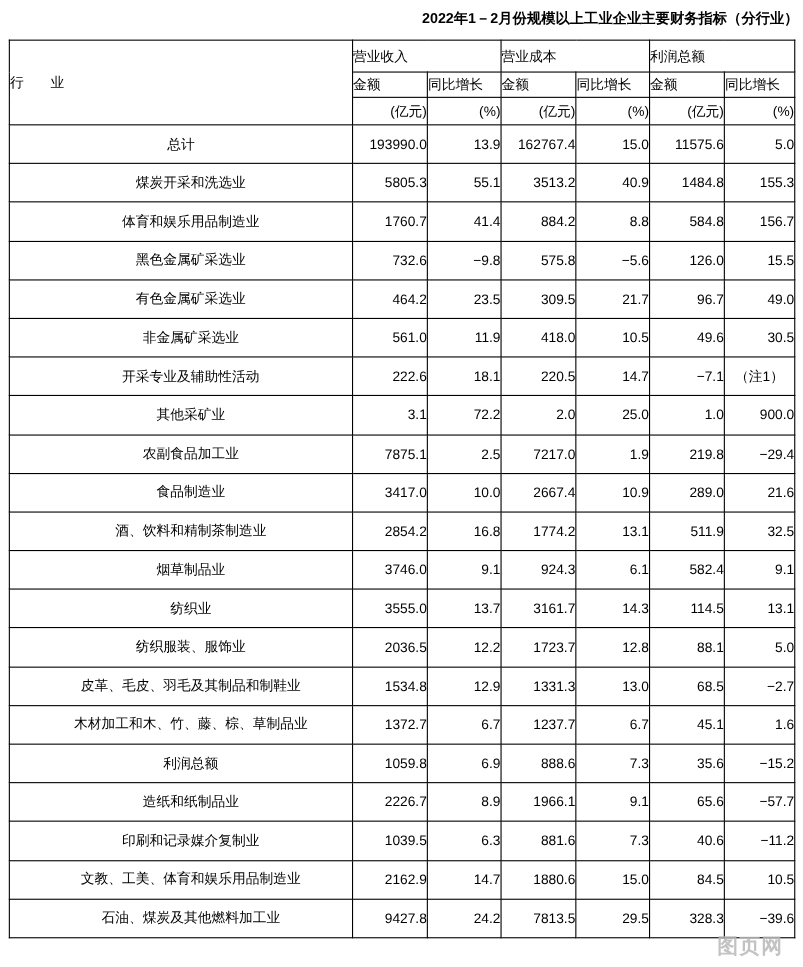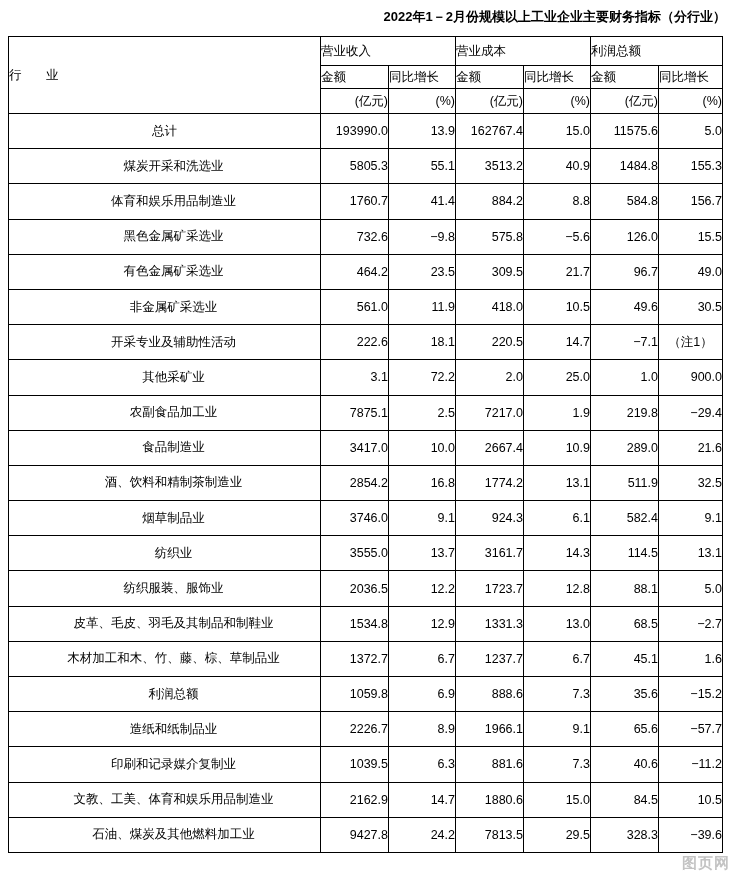--- a/index.html
+++ b/index.html
@@ -73,23 +73,23 @@
   td.name.indent { padding-left: 18px; }
   td.num {
     text-align: right;
     padding-right: 7px;
     font-size: 12.5px;
     font-family: "Liberation Sans", sans-serif;
   }
   td.num.center { text-align: center; padding-right: 0; }
   .watermark {
     position: absolute;
-    right: 0;
+    right: 18px;
     bottom: 6px;
-    font-size: 15px;
+    font-size: 19px;
     font-weight: bold;
     color: #b9b9b9;
     letter-spacing: 1px;
     opacity: 0.85;
     pointer-events: none;
   }
 </style>
 </head>
 <body>
 

